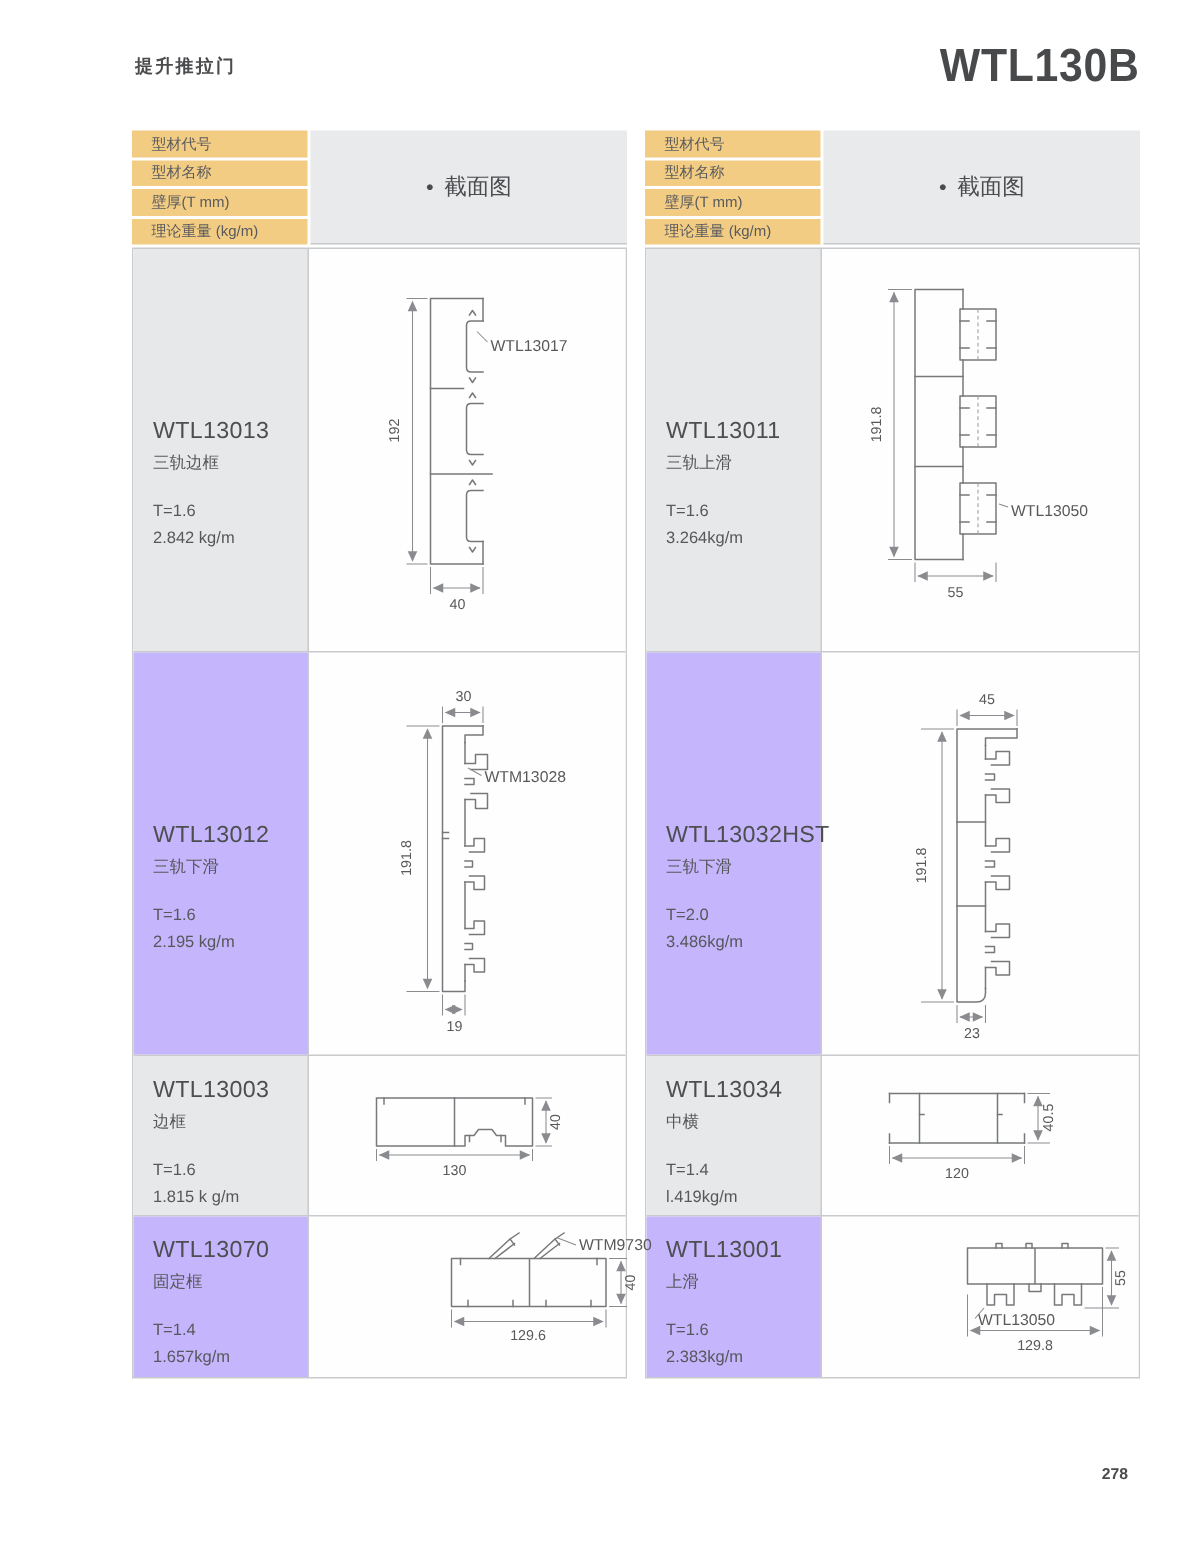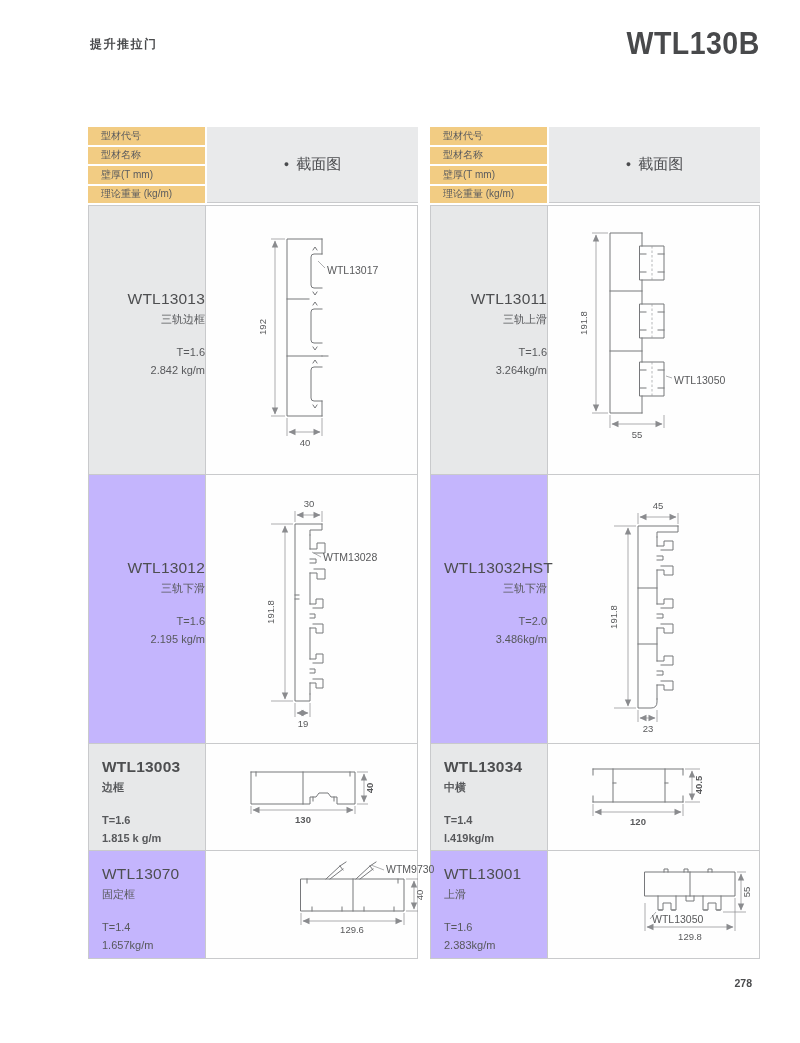--- a/index.html
+++ b/index.html
@@ -5,42 +5,42 @@
   * { margin:0; padding:0; box-sizing:border-box; }
   html,body { background:#ffffff; }
   body { font-family:"Liberation Sans", sans-serif; color:#58595B; }
   .page { position:relative; width:800px; height:1043px; background:#ffffff; overflow:hidden; }
 
   .title-left { position:absolute; left:90px; top:36px; font-size:12px; font-weight:700;
                 color:#4A4B4D; letter-spacing:1.5px; }
   .title-right { position:absolute; right:40px; top:26px; font-size:31px; font-weight:700;
                  color:#48494B; letter-spacing:0.5px; transform:scaleX(0.92); transform-origin:right top; }
 
-  .tables { position:absolute; left:88px; top:87px; width:672px; display:flex; gap:12px;margin-top:40px; }
+  .tables { position:absolute; left:88px; top:87px; width:672px; display:flex; gap:12px; }
   .ptable { width:330px; }
 
   .thead { display:flex; gap:2px; }
   .head-col { width:117px; display:flex; flex-direction:column; gap:2px; }
   .head-cell { height:17.5px; background:#F2CC83; display:flex; align-items:center;
                padding-left:13px; font-size:10px; color:#5A5B5E; }
   .section-cell { flex:1; background:#E9EAEB; display:flex; align-items:center; justify-content:center;
                   font-size:15px; font-weight:500; color:#4A4B4E; border-bottom:1px solid #C9CACC; }
   .bullet { font-size:9px; margin-right:7px; position:relative; top:-1px; }
 
   .tbody { margin-top:2px; border:1px solid #C9CACC; }
   .trow { display:flex; background:#FEFEFE; }
   .trow + .trow { border-top:1px solid #C9CACC; }
   .infocell { width:117px; border-right:1px solid #C9CACC; padding-left:13px; }
   .bg-grey { background:#E7E8E9; }
   .bg-yellow { background:#c4b5fd; }
   .tall { height:268px; }
   .tall2 { height:269px; }
-  .short { height:107px;font-weight:bold; }
+  .short { height:107px; }
   .short2 { height:108px;gap:48px; }
-  .tall .infocell, .tall2 .infocell { padding-top:84px;text-align:right; }
+  .tall .infocell, .tall2 .infocell { padding-top:113px; }
   .short .infocell, .short2 .infocell { padding-top:14px; }
 
   .p-code { font-size:15.5px; color:#4D4E50; letter-spacing:0.2px; }
   .p-name { font-size:11px; margin-top:4px; color:#57585B; }
   .p-thk  { font-size:11px; margin-top:19px; color:#57585B; }
   .p-wgt  { font-size:11px; margin-top:6px; color:#57585B; }
 
   .drawcell { flex:1; position:relative; }
   .drawcell svg { position:absolute; left:0; top:0; }
 

